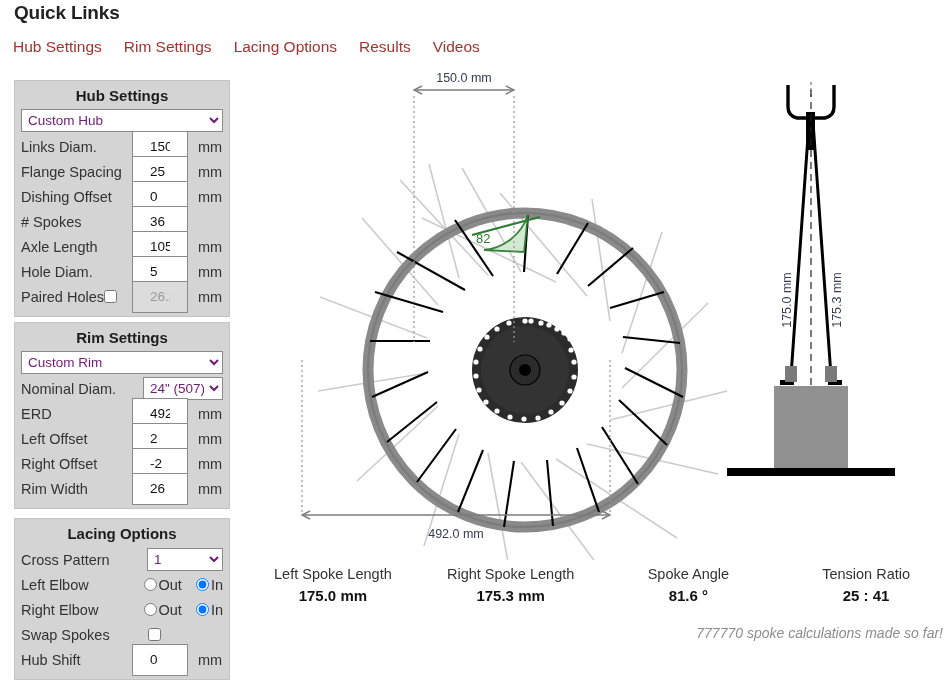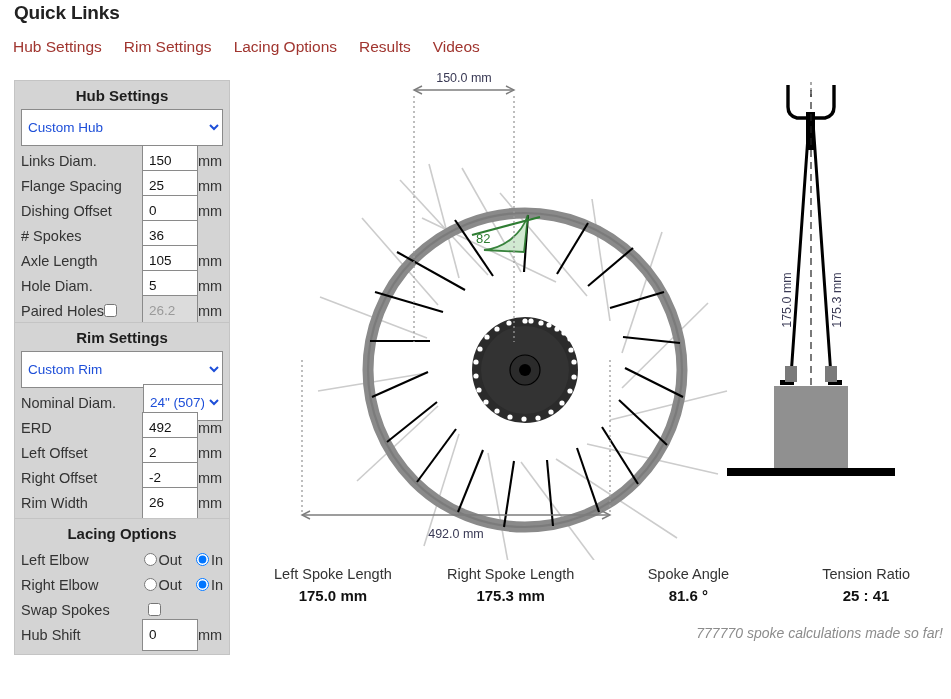--- a/index.html
+++ b/index.html
@@ -42,35 +42,35 @@
   }
   .row {
     display: flex; align-items: center;
     height: 25px;
   }
   .row .lbl {
     font-size: 14.5px; color: #333; flex: 0 0 auto;
     white-space: nowrap;
   }
   .row .spacer { flex: 1 1 auto; }
-  .unit { font-size: 14.5px; color: #333; margin-left: 0; width: 25px; }
+  .unit { font-size: 14.5px; color: #333; margin-left: 10px; width: 25px; }
 
   input.txt {
     width: 56px; height: 32px;
     font-family: "Liberation Sans", sans-serif;
     font-size: 13.5px; color: #111;
-    padding: 0 6px; border: 1px solid #8a8a8a;
+    padding: 0 17px; border: 1px solid #8a8a8a;
     background: #ffffff; border-radius: 0;
   }
   input.txt.disabled { background: #dcdcdc; color: #9a9a9a; }
 
   select.sel {
     font-family: "Liberation Sans", sans-serif;
-    font-size: 13.5px; color: #1d4ed8;
-    height: 37px; border: 1px solid #8a8a8a; background: #ffffff;
+    font-size: 13.5px; color: #701a75;
+    height: 23px; border: 1px solid #8a8a8a; background: #ffffff;
     border-radius: 0; padding: 0 2px;
   }
   select.full { width: 100%; margin-bottom: 2px; }
   select.small { width: 80px; }
   select.cross { width: 76px; }
 
   .radio-group { display: flex; align-items: center; gap: 14px; font-size: 14.5px; }
   .radio-group label { display: flex; align-items: center; gap: 1px; color: #333; }
   input[type=radio] { margin: 0 1px 0 0; width: 13px; height: 13px; }
   input[type=checkbox] { margin: 0; width: 13px; height: 13px; }
@@ -208,20 +208,27 @@
       <span class="lbl">Rim Width</span>
       <span class="spacer"></span>
       <input class="txt" type="text" value="26" style="">
       <span class="unit">mm</span>
     </div>
   </div>
 
   <div class="panel" style="top:518px;">
     <div class="panel-title">Lacing Options</div>
 
+    <div class="row">
+      <span class="lbl">Cross Pattern</span>
+      <span class="spacer"></span>
+      <select class="sel cross">
+        <option>1</option>
+      </select>
+    </div>
 
     <div class="row">
       <span class="lbl">Left Elbow</span>
       <span class="spacer"></span>
       <span class="radio-group">
         <label>
           <input type="radio" name="lelbow" style="">
           <span>Out</span>
         </label>
         <label>

